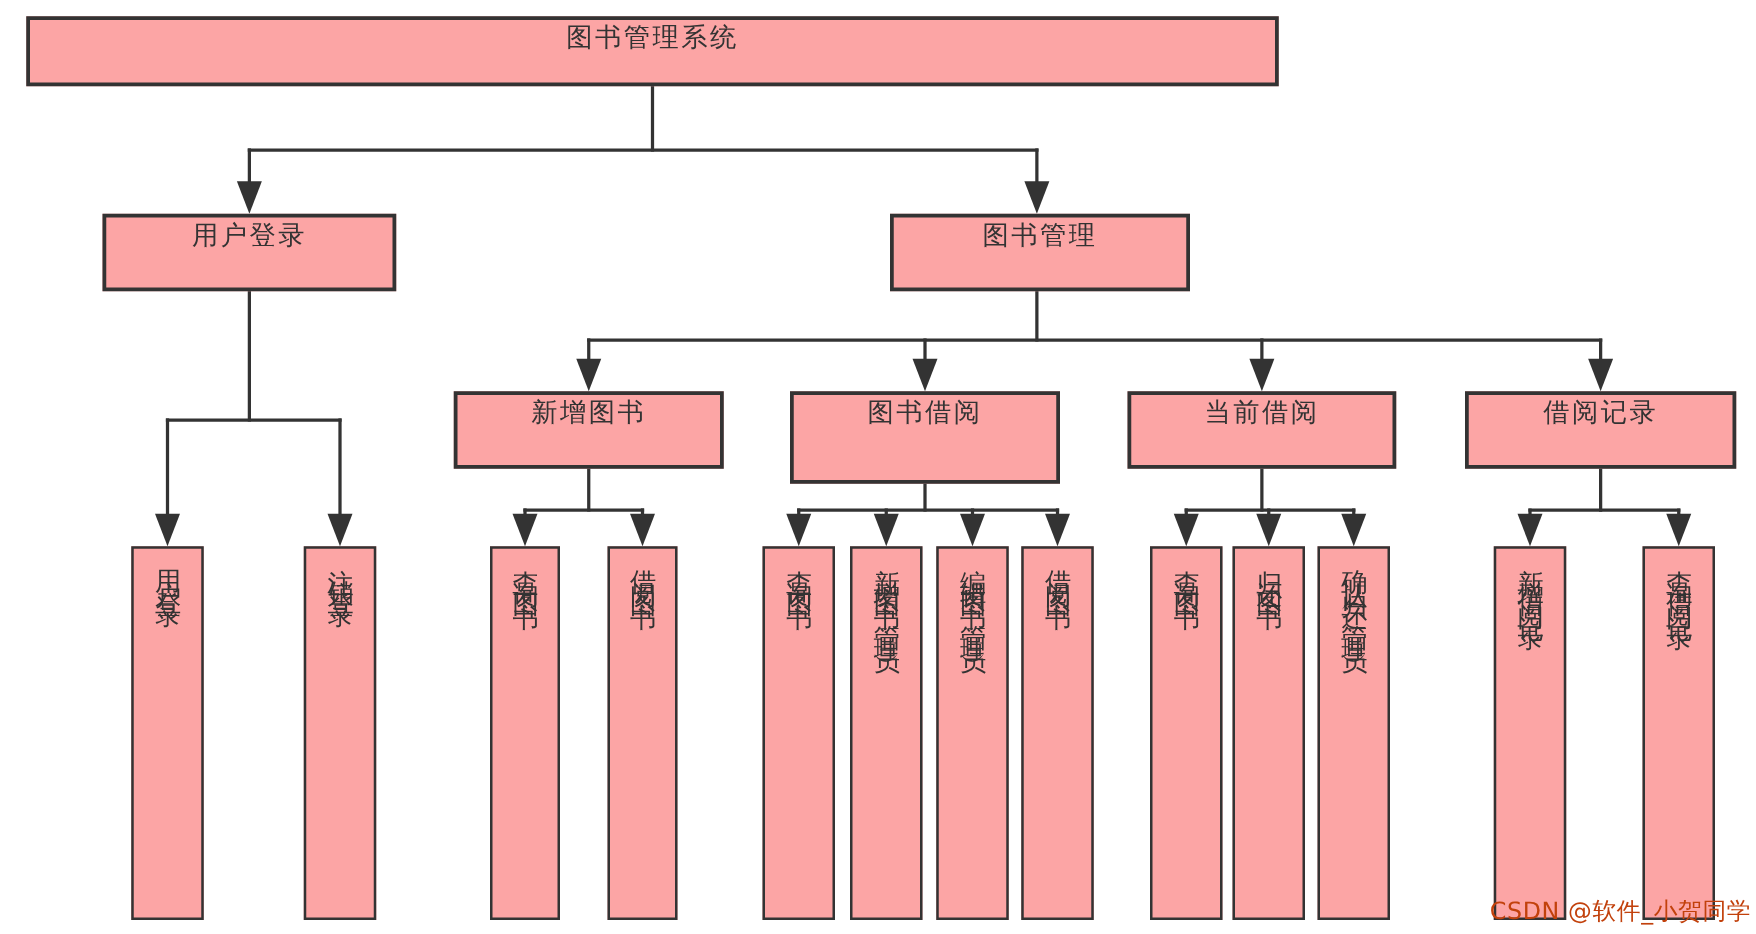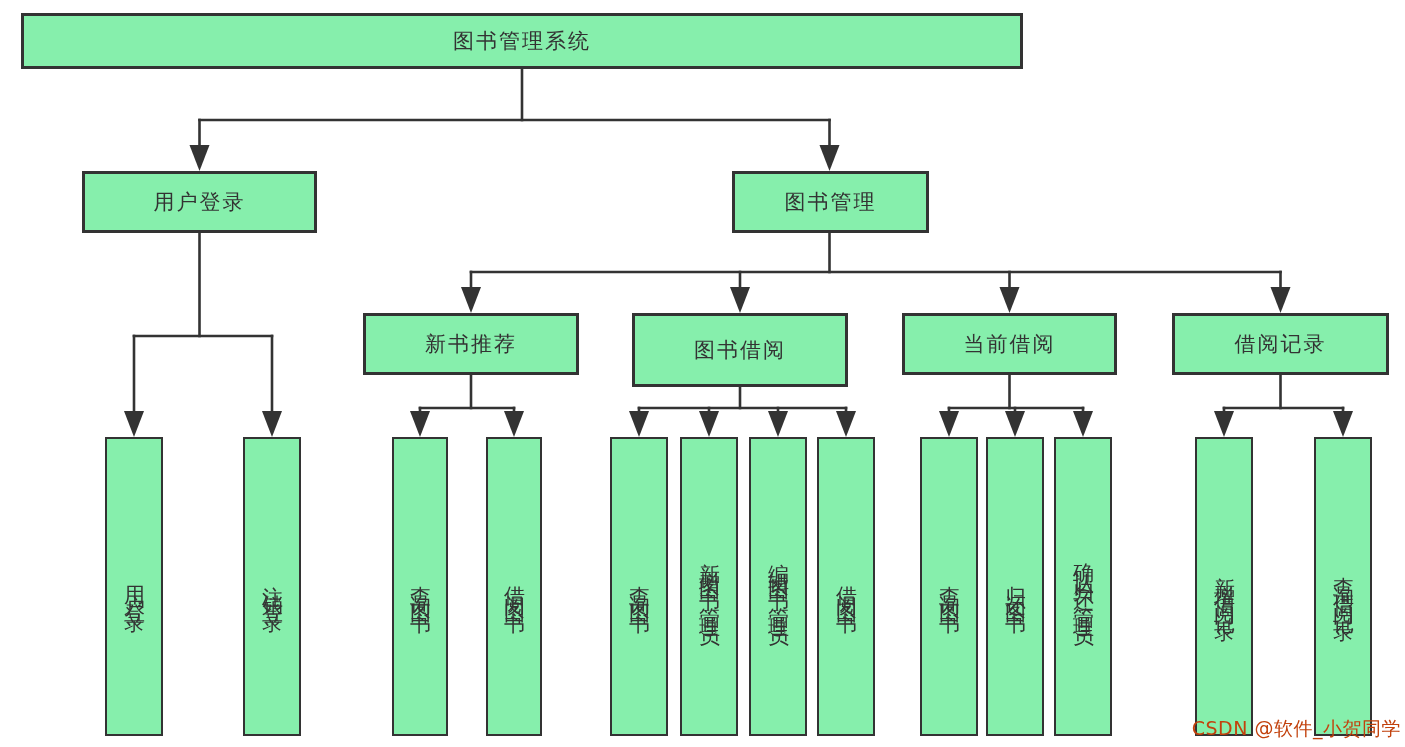--- a/index.html
+++ b/index.html
@@ -18,25 +18,24 @@
   #connector-svg {
     position: absolute;
     left: 0;
     top: 0;
     width: 1405px;
     height: 747px;
     z-index: 1;
   }
   .node {
     position: absolute;
-    background: #86efac;
+    background: #fca5a5;
     border: 3px solid #333333;
     box-sizing: border-box;
     display: flex;
-    align-items: center;
     justify-content: center;
     color: #333333;
     z-index: 2;
   }
   .node-h {
     font-size: 21px;
     letter-spacing: 2px;
     white-space: nowrap;
   }
   .node-v {
@@ -132,25 +131,25 @@
         <polygon points="1333,411 1353,411 1343,437" fill="#333333"></polygon>
       </g>
     </svg>
   <div id="watermark">CSDN @软件_小贺同学</div>
 <div class="node node-h" style="left: 21px; top: 13px; width: 1002px; height: 56px;">
       <span class="htext">图书管理系统</span>
     </div>
     <div class="node node-h" style="left: 82px; top: 171px; width: 235px; height: 62px;">
       <span class="htext">用户登录</span>
     </div>
-    <div class="node node-h" style="left: 712px; top: 171px; width: 197px; height: 62px; margin-left: 20px;">
+    <div class="node node-h" style="left: 712px; top: 171px; width: 240px; height: 62px;">
       <span class="htext">图书管理</span>
     </div>
     <div class="node node-h" style="left: 363px; top: 313px; width: 216px; height: 62px;">
-      <span class="htext">新书推荐</span>
+      <span class="htext">新增图书</span>
     </div>
     <div class="node node-h" style="left: 632px; top: 313px; width: 216px; height: 74px;">
       <span class="htext">图书借阅</span>
     </div>
     <div class="node node-h" style="left: 902px; top: 313px; width: 215px; height: 62px;">
       <span class="htext">当前借阅</span>
     </div>
     <div class="node node-h" style="left: 1172px; top: 313px; width: 217px; height: 62px;">
       <span class="htext">借阅记录</span>
     </div>

